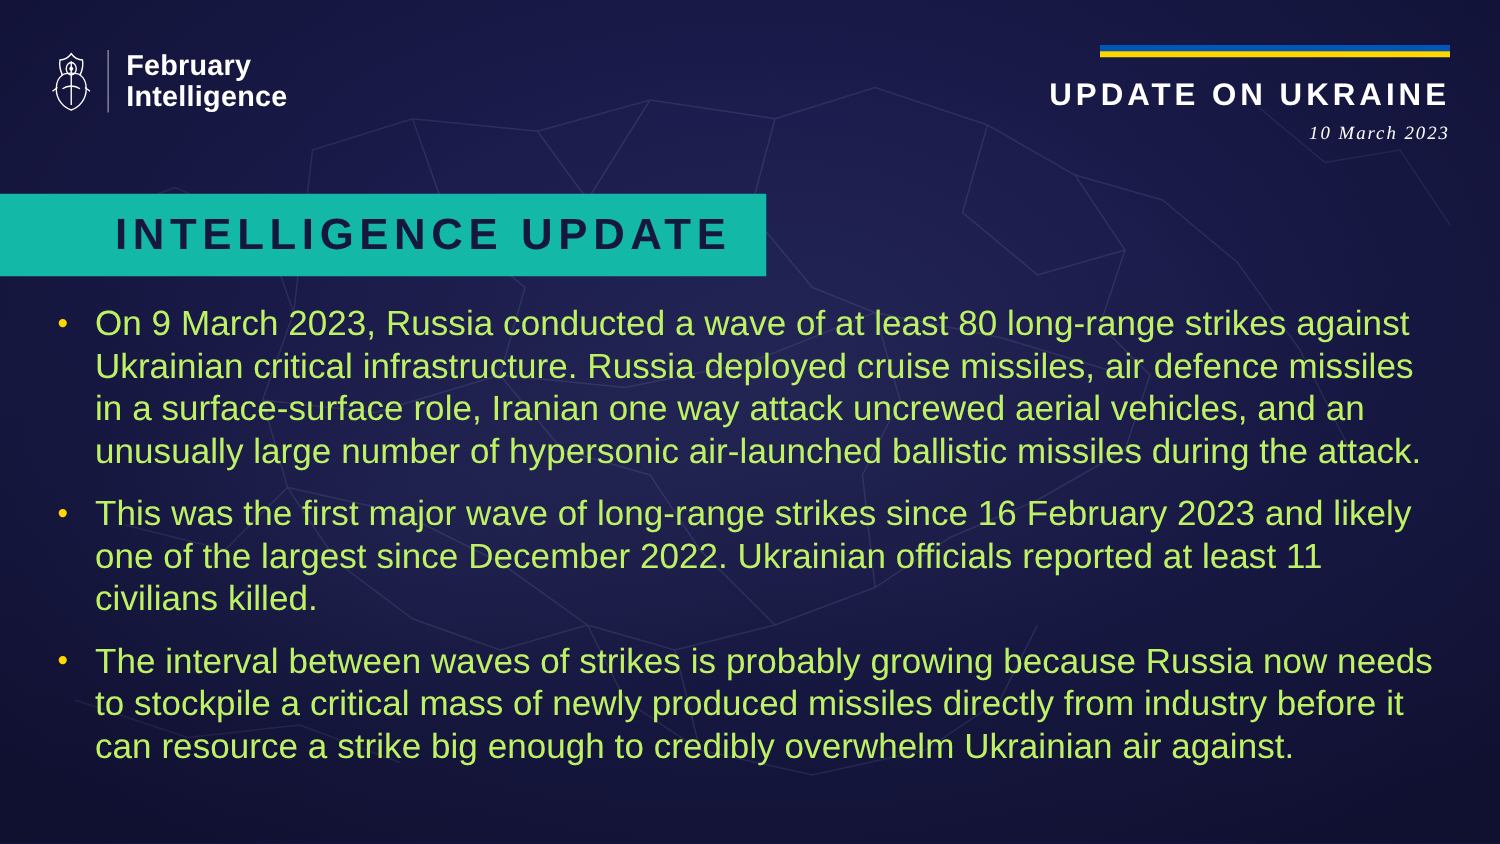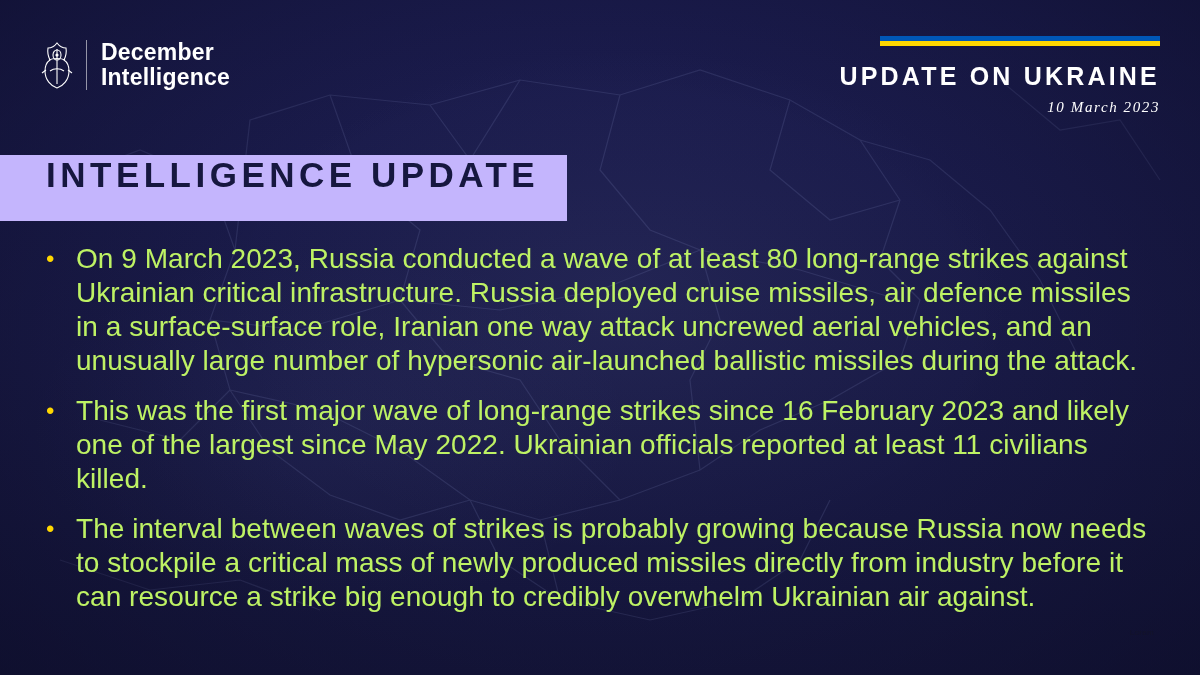--- a/index.html
+++ b/index.html
@@ -99,24 +99,24 @@
     font-family: "Liberation Serif", serif;
     letter-spacing: 1.6px;
   }
 
   
   .banner {
     position: absolute;
     left: 0;
     top: 155px;
     height: 66px;
-    background: #c4b5fd;
-    padding: 0 28px 0 46px;
+    background: #14b8a6;
+    padding: 0 28px 0 92px;
     display: flex;
-    align-items: flex-start;
+    align-items: center;
   }
   .banner-text {
     color: #16173f;
     font-size: 35px;
     font-weight: bold;
     letter-spacing: 4.5px;
     text-transform: uppercase;
   }
 
   
@@ -190,21 +190,21 @@
         <path d="M17,9 L17,44"></path>
         <path d="M9,20 C13,18 21,18 25,20"></path>
         <path d="M10,31 C14,28 20,28 24,31"></path>
         <ellipse cx="17" cy="15" rx="4" ry="5"></ellipse>
         <path d="M6,30 L2,33 M28,30 L32,33"></path>
       </g>
       <circle cx="17" cy="15" r="1.6" fill="#ffffff"></circle>
     </svg>
     <div class="logo-rule"></div>
     <div class="logo-text">
-      <div>December</div>
+      <div>February</div>
       <div>Intelligence</div>
     </div>
   </div>
 
   <div class="flag-bar">
     <div class="flag-blue"></div>
     <div class="flag-yellow"></div>
   </div>
 
   <div class="header-right">
@@ -218,21 +218,21 @@
 
   <div class="bullets">
 
     <div class="bullet-row">
       <div class="bullet-dot">•</div>
       <div class="bullet-text">On 9 March 2023, Russia conducted a wave of at least 80 long-range strikes against Ukrainian critical infrastructure. Russia deployed cruise missiles, air defence missiles in a surface-surface role, Iranian one way attack uncrewed aerial vehicles, and an unusually large number of hypersonic air-launched ballistic missiles during the attack.</div>
     </div>
 
     <div class="bullet-row">
       <div class="bullet-dot">•</div>
-      <div class="bullet-text">This was the first major wave of long-range strikes since 16 February 2023 and likely one of the largest since May 2022. Ukrainian officials reported at least 11 civilians killed.</div>
+      <div class="bullet-text">This was the first major wave of long-range strikes since 16 February 2023 and likely one of the largest since December 2022. Ukrainian officials reported at least 11 civilians killed.</div>
     </div>
 
     <div class="bullet-row">
       <div class="bullet-dot">•</div>
       <div class="bullet-text">The interval between waves of strikes is probably growing because Russia now needs to stockpile a critical mass of newly produced missiles directly from industry before it can resource a strike big enough to credibly overwhelm Ukrainian air against.</div>
     </div>
 
   </div>
 
   <div class="footer-mark">Lorem</div>

